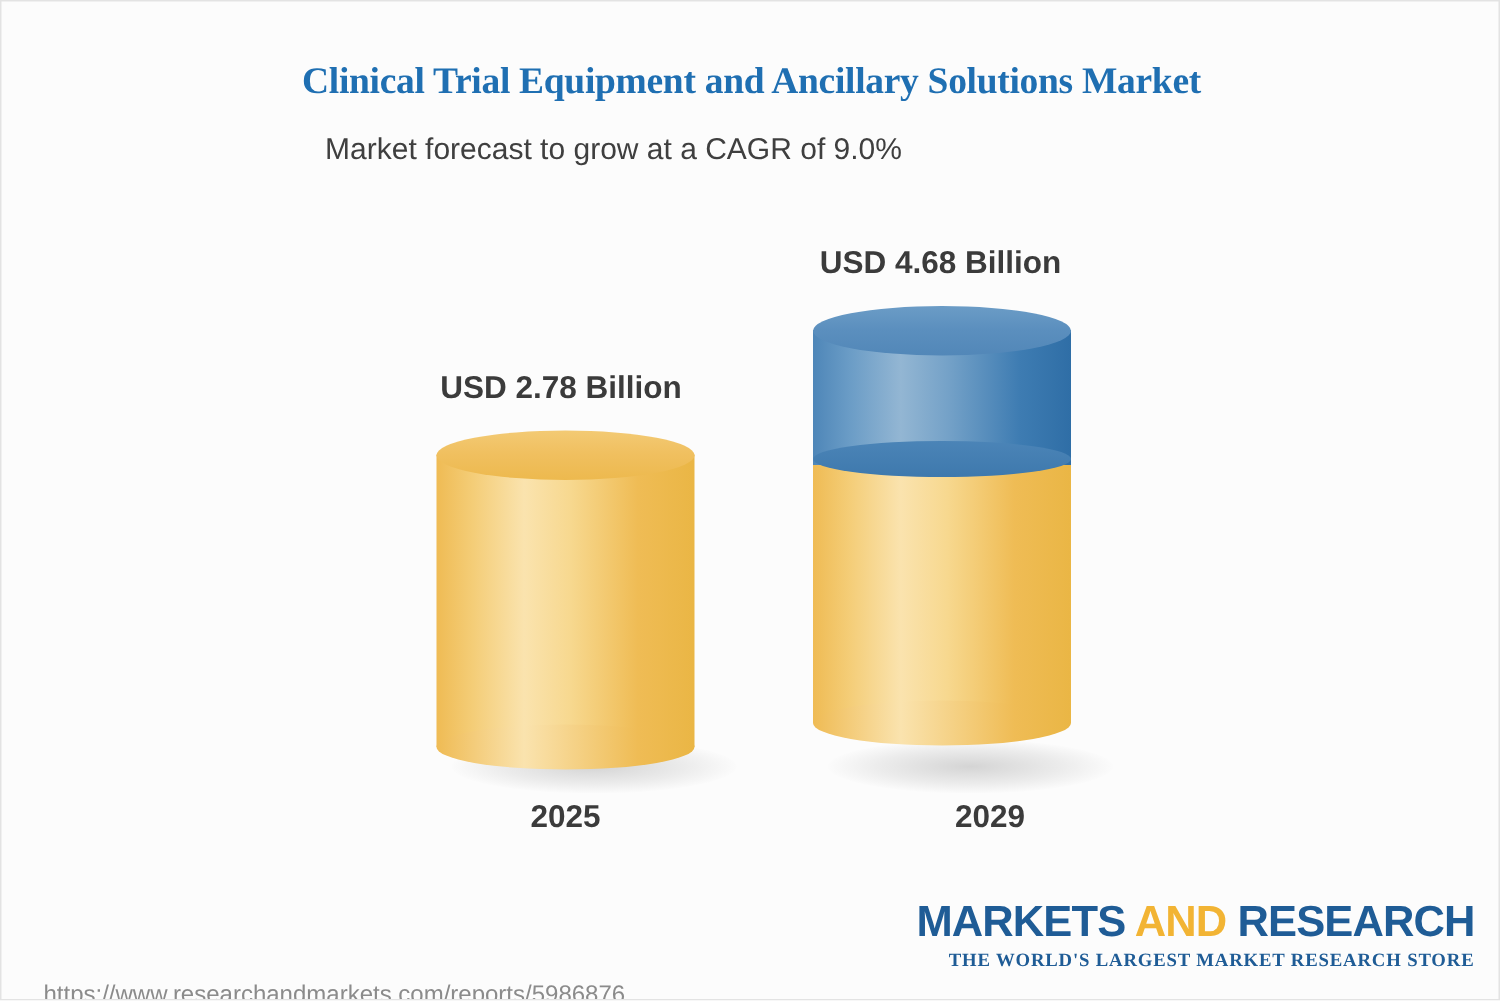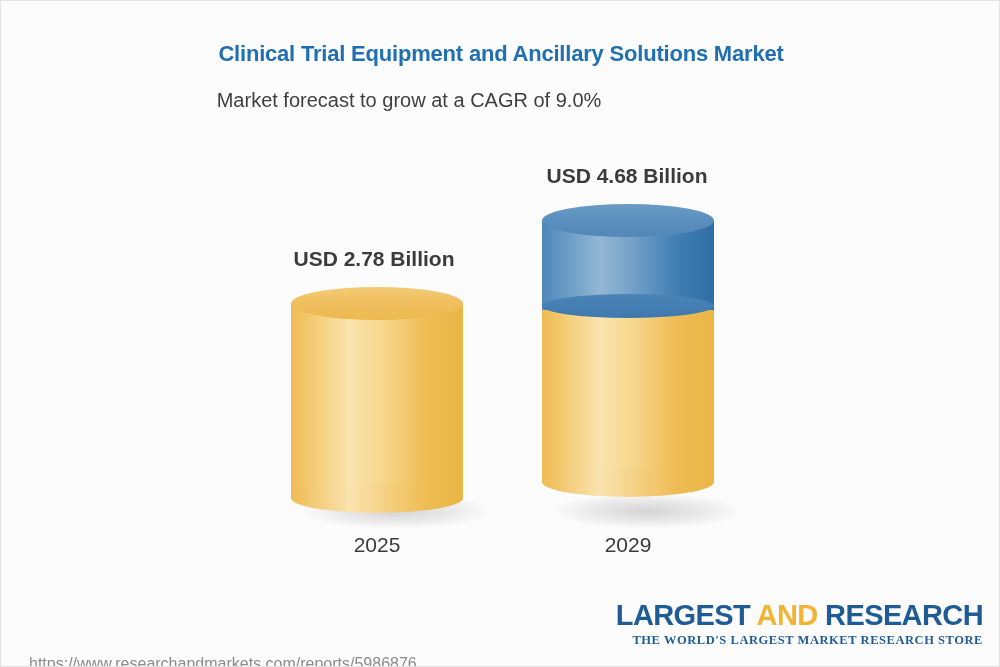--- a/index.html
+++ b/index.html
@@ -21,24 +21,25 @@
     overflow: hidden;
   }
 
   
   .chart-title {
     position: absolute;
     left: 0;
     top: 40px;
     width: 1000px;
     text-align: center;
-    font-size: 22px;
+    font-size: 25px;
     font-weight: bold;
     color: #1f6fb2;
     letter-spacing: -0.2px;
+    font-family: Liberation Serif, serif;
   }
   .chart-subtitle {
     position: absolute;
     left: 0;
     top: 88px;
     width: 816px;
     text-align: center;
     font-size: 20px;
     font-weight: normal;
     color: #3f3f3f;
@@ -60,21 +61,21 @@
     text-align: center;
     font-size: 21px;
     font-weight: bold;
     color: #3b3b3b;
     white-space: nowrap;
   }
   .cat-label {
     position: absolute;
     text-align: center;
     font-size: 21px;
-    font-weight: normal;
+    font-weight: bold;
     color: #3b3b3b;
     white-space: nowrap;
   }
 
   
   .cyl {
     position: absolute;
   }
   .cyl-body {
     position: absolute;
@@ -223,25 +224,25 @@
 
         <div class="cyl-bottom cyl-bottom-gold" style="top:263px; height:30px;"></div>
 
         <div class="cyl-body cyl-blue" style="top:16px; height:90px;"></div>
 
         <div class="seam seam-blue" style="top:90px; height:24px;"></div>
 
         <div class="cyl-top cyl-top-blue" style="top:0px; height:33px;"></div>
       </div>
 
-      <div class="cat-label" style="left:544px; top:532px; width:166px;">2029</div>
+      <div class="cat-label" style="left:576px; top:532px; width:166px;">2029</div>
     </div>
 
   </div>
 
   <div class="footer-url">https://www.researchandmarkets.com/reports/5986876</div>
 
   <div class="logo">
-    <div class="logo-main"><span>LARGEST </span><span class="logo-and">AND</span><span> RESEARCH</span></div>
+    <div class="logo-main"><span>MARKETS </span><span class="logo-and">AND</span><span> RESEARCH</span></div>
     <div class="logo-tagline">THE WORLD'S LARGEST MARKET RESEARCH STORE</div>
   </div>
 
 </div>
 
 </body></html>

